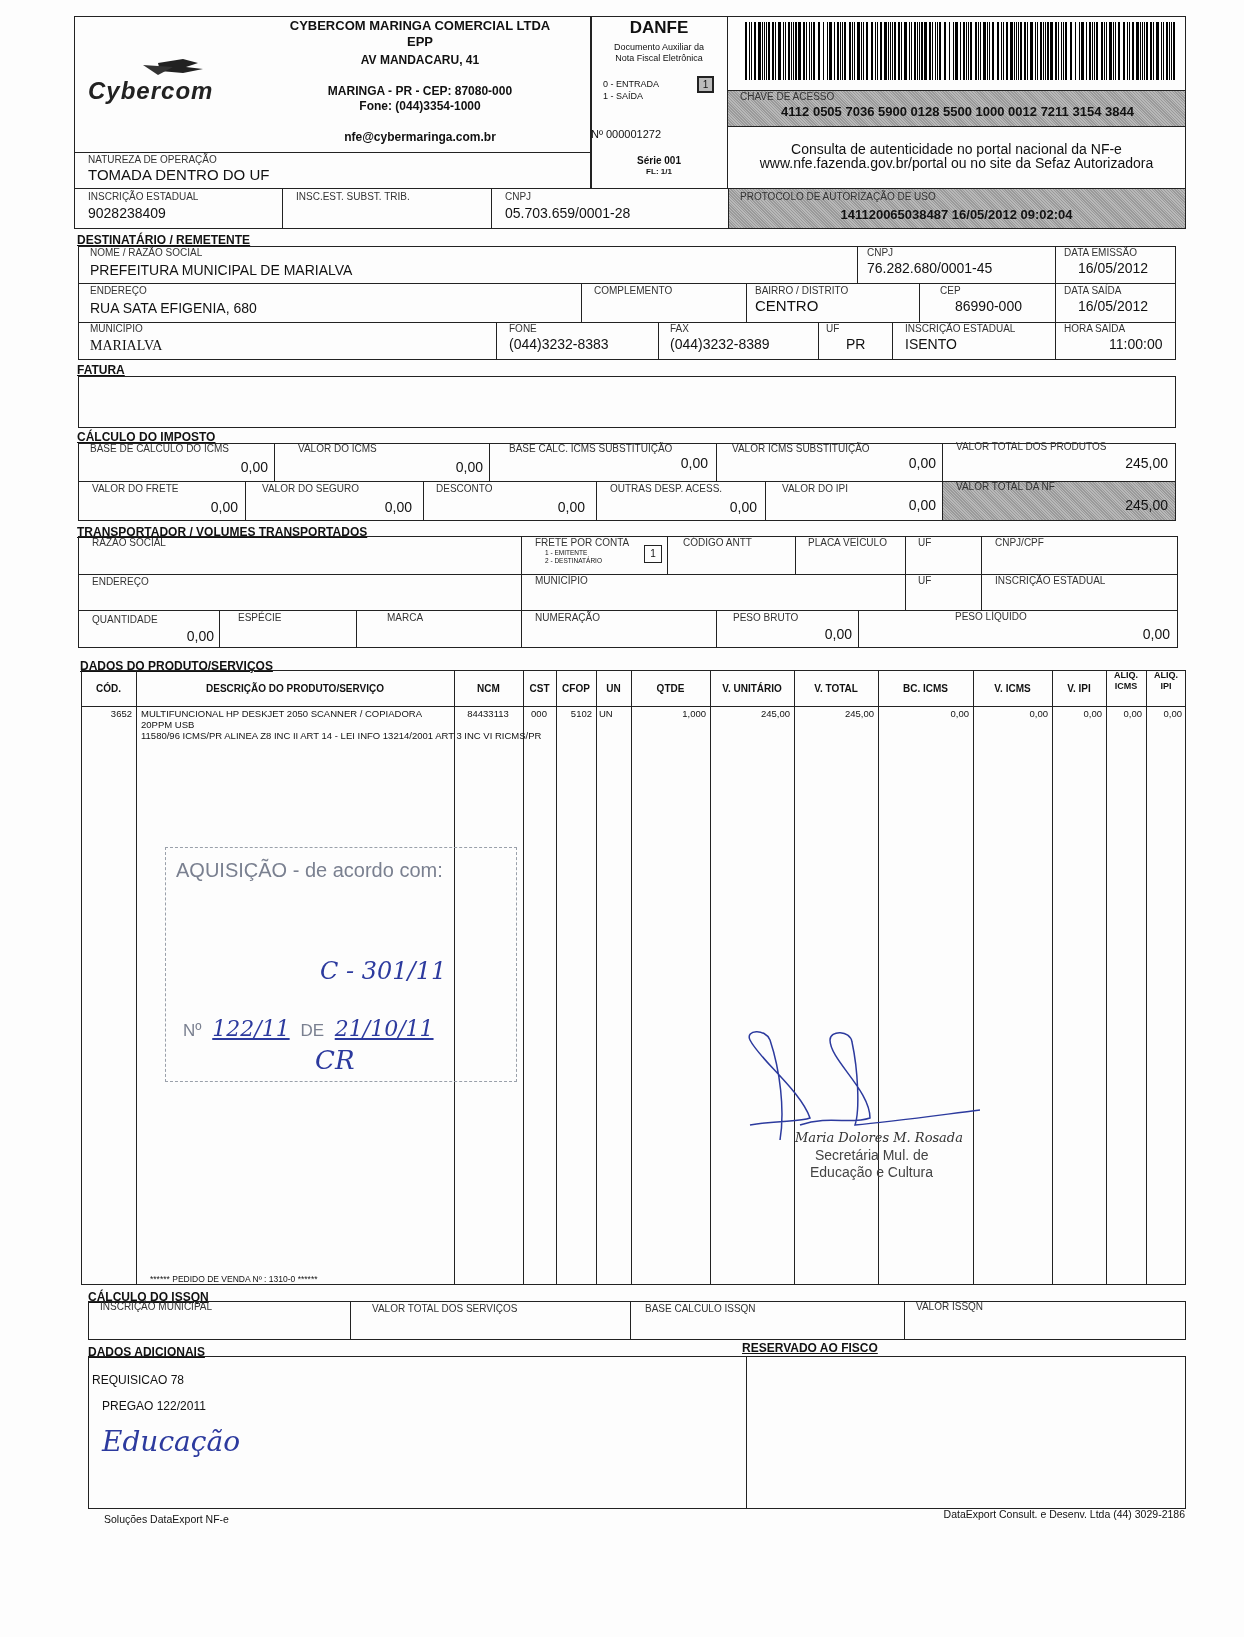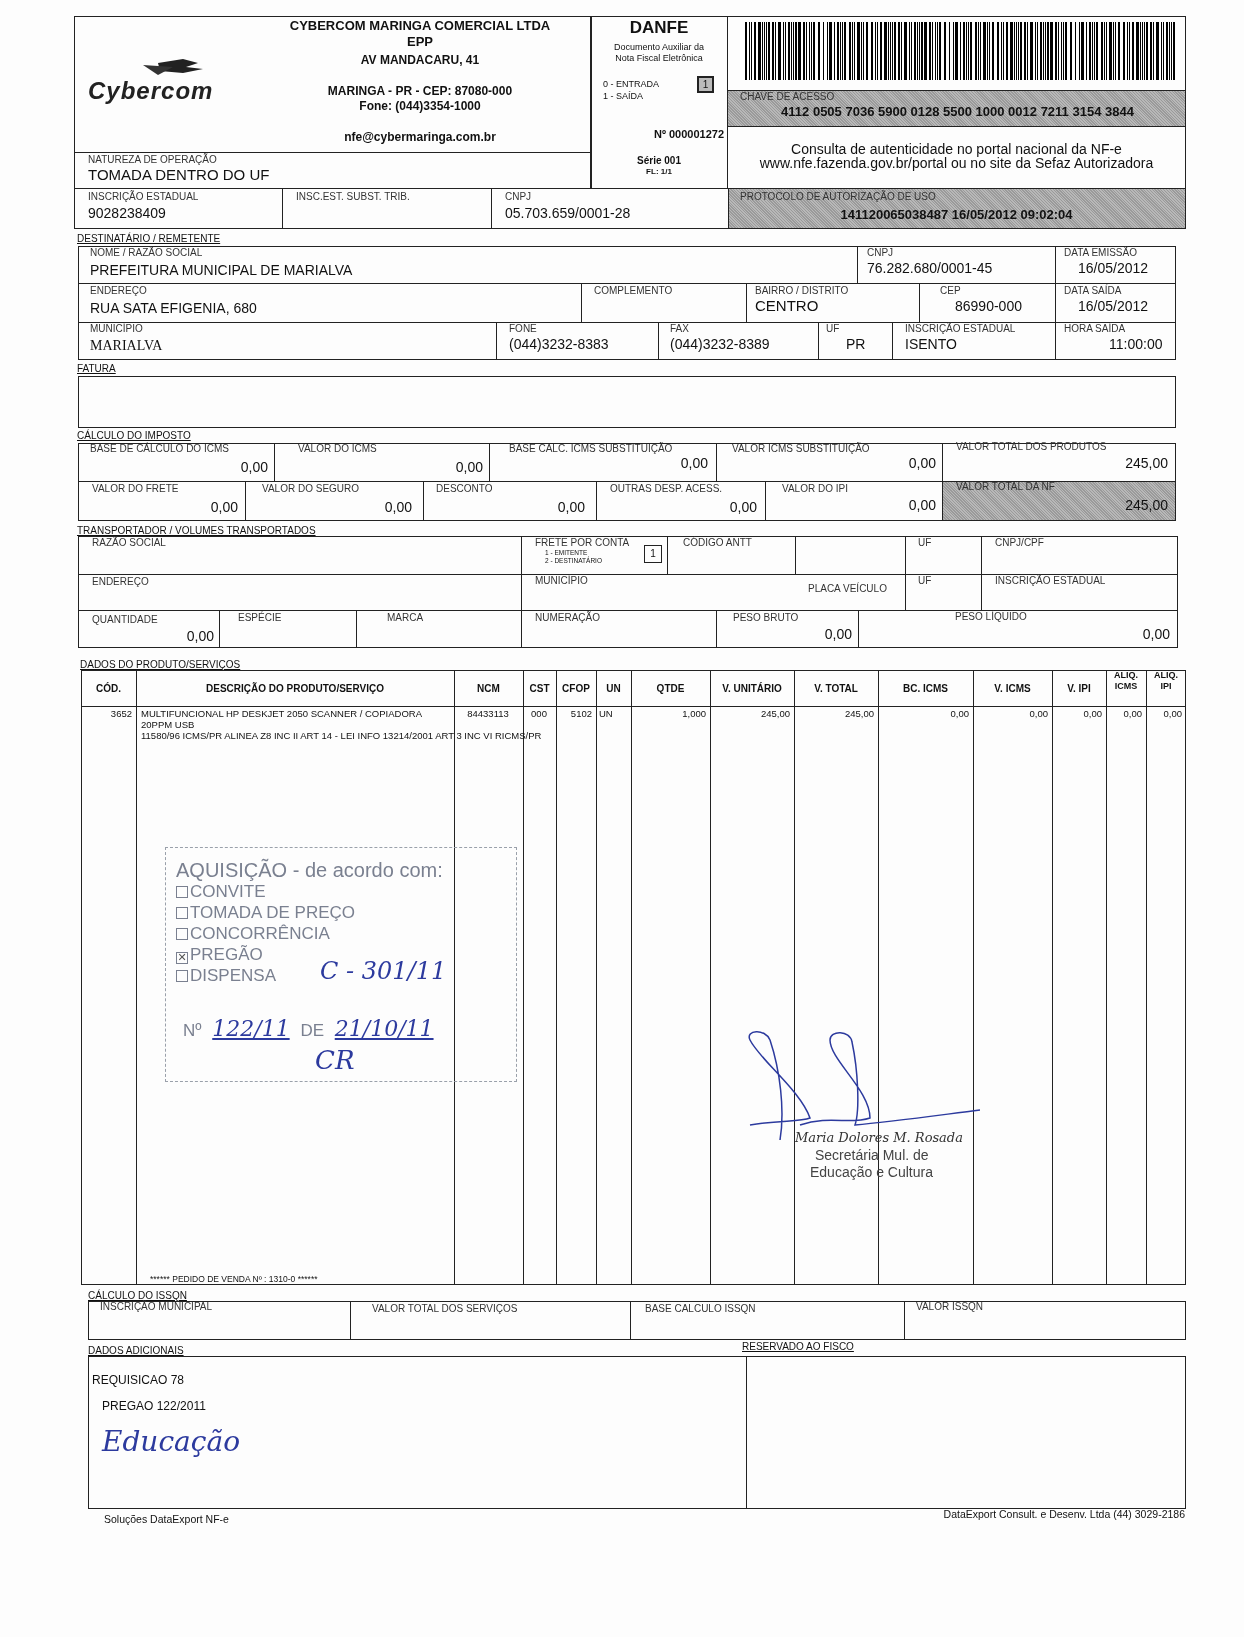--- a/index.html
+++ b/index.html
@@ -3,21 +3,21 @@
 <meta charset="utf-8">
 <style>
   * { box-sizing: border-box; margin: 0; padding: 0; }
   html, body { width: 1244px; height: 1637px; background: #fdfdfd; overflow: hidden; }
   body { font-family: "Liberation Sans", sans-serif; color: #111; position: relative; }
   .abs { position: absolute; }
   .box { position: absolute; border: 1.5px solid #222; background: transparent; }
   .lbl { position: absolute; font-size: 10px; color: #333; text-transform: uppercase; white-space: nowrap; line-height: 10px; }
   .val { position: absolute; font-size: 14px; color: #111; white-space: nowrap; line-height: 16px; }
   .val.r { text-align: right; }
-  .sect { position: absolute; font-size: 10px; font-weight: normal; text-decoration: underline; white-space: nowrap; }
+  .sect { position: absolute; font-size: 12px; font-weight: bold; text-decoration: underline; white-space: nowrap; }
   .hline { position: absolute; height: 0; border-top: 1.2px solid #222; }
   .vline { position: absolute; width: 0; border-left: 1.2px solid #222; }
   .shade { background: repeating-linear-gradient(45deg, #9a9a9a 0 1px, #b8b8b8 1px 2px); }
   .barcode { position: absolute; display: flex; align-items: stretch; }
   .bar { background: #000; height: 100%; }
   .th { position: absolute; font-size: 10px; font-weight: bold; text-align: center; white-space: nowrap; line-height: 11px; }
   .td { position: absolute; font-size: 9.5px; white-space: nowrap; line-height: 11px; }
   .stamp { position: absolute; border: 1.5px dashed #9aa0aa; color: #7a8090; font-size: 17px; line-height: 21px; }
   .hand { position: absolute; color: #2c3a9e; font-family: "DejaVu Serif", serif; font-style: italic; white-space: nowrap; }
   .chk { display: inline-block; width: 12px; height: 12px; border: 1.4px solid #7a8090; margin-right: 2px; vertical-align: -1px; }
@@ -40,21 +40,21 @@
 <div class="abs" style="left:270px;top:99px;width:300px;text-align:center;font-size:12px;font-weight:bold;">Fone: (044)3354-1000</div>
 <div class="abs" style="left:270px;top:130px;width:300px;text-align:center;font-size:12px;font-weight:bold;">nfe@cybermaringa.com.br</div>
 
 <div class="box" style="left:590px;top:16px;width:138px;height:173px;"></div>
 <div class="abs" style="left:592px;top:18px;width:134px;text-align:center;font-size:17px;font-weight:bold;">DANFE</div>
 <div class="abs" style="left:592px;top:42px;width:134px;text-align:center;font-size:9px;">Documento Auxiliar da</div>
 <div class="abs" style="left:592px;top:53px;width:134px;text-align:center;font-size:9px;">Nota Fiscal Eletrônica</div>
 <div class="abs" style="left:603px;top:79px;font-size:9px;">0 - ENTRADA</div>
 <div class="abs" style="left:603px;top:91px;font-size:9px;">1 - SAÍDA</div>
 <div class="abs" style="left:697px;top:76px;width:17px;height:17px;border:2px solid #222;background:#bbb;font-size:10px;text-align:center;line-height:13px;">1</div>
-<div class="abs" style="left:622px;top:128px;width:134px;text-align:center;font-size:11px;font-weight:bold;">Nº 000001272</div>
+<div class="abs" style="left:559px;top:128px;width:134px;text-align:center;font-size:11px;font-weight:normal;">Nº 000001272</div>
 <div class="abs" style="left:592px;top:155px;width:134px;text-align:center;font-size:10px;font-weight:bold;">Série 001</div>
 <div class="abs" style="left:592px;top:167px;width:134px;text-align:center;font-size:8px;font-weight:bold;">FL: 1/1</div>
 
 <div class="box" style="left:727px;top:16px;width:459px;height:173px;"></div>
 <div class="barcode" id="barcode" style="left:745px;top:22px;width:432px;height:58px;">
     <div class="bar" style="width: 2px; margin-right: 2px;"></div>
     <div class="bar" style="width: 1px; margin-right: 1px;"></div>
     <div class="bar" style="width: 1px; margin-right: 2px;"></div>
     <div class="bar" style="width: 2px; margin-right: 2px;"></div>
     <div class="bar" style="width: 3px; margin-right: 1px;"></div>
@@ -306,21 +306,21 @@
 <div class="vline" style="left:795px;top:536px;height:38px;"></div>
 <div class="vline" style="left:905px;top:536px;height:74px;"></div>
 <div class="vline" style="left:981px;top:536px;height:74px;"></div>
 
 <div class="lbl" style="left:92px;top:538px;">RAZÃO SOCIAL</div>
 <div class="lbl" style="left:535px;top:538px;">FRETE POR CONTA</div>
 <div class="abs" style="left:545px;top:549px;font-size:6.5px;">1 - EMITENTE</div>
 <div class="abs" style="left:545px;top:557px;font-size:6.5px;">2 - DESTINATÁRIO</div>
 <div class="abs" style="left:644px;top:545px;width:18px;height:18px;border:1.8px solid #222;font-size:10px;text-align:center;line-height:15px;">1</div>
 <div class="lbl" style="left:683px;top:538px;">CÓDIGO ANTT</div>
-<div class="lbl" style="left:808px;top:538px;margin-top:46px;">PLACA VEÍCULO</div>
+<div class="lbl" style="left:808px;top:538px;">PLACA VEÍCULO</div>
 <div class="lbl" style="left:918px;top:538px;">UF</div>
 <div class="lbl" style="left:995px;top:538px;">CNPJ/CPF</div>
 
 <div class="lbl" style="left:92px;top:577px;">ENDEREÇO</div>
 <div class="lbl" style="left:535px;top:576px;">MUNICÍPIO</div>
 <div class="lbl" style="left:918px;top:576px;">UF</div>
 <div class="lbl" style="left:995px;top:576px;">INSCRIÇÃO ESTADUAL</div>
 
 <div class="vline" style="left:219px;top:610px;height:38px;"></div>
 <div class="vline" style="left:356px;top:610px;height:38px;"></div>
@@ -385,27 +385,20 @@
     <div class="td" style="left: 881px; width: 88px; text-align: right; top: 708px;">0,00</div>
     <div class="td" style="left: 976px; width: 72px; text-align: right; top: 708px;">0,00</div>
     <div class="td" style="left: 1055px; width: 47px; text-align: right; top: 708px;">0,00</div>
     <div class="td" style="left: 1109px; width: 33px; text-align: right; top: 708px;">0,00</div>
     <div class="td" style="left: 1149px; width: 33px; text-align: right; top: 708px;">0,00</div>
   </div>
 <div class="td" style="left:150px;top:1274px;font-size:8.5px;">****** PEDIDO DE VENDA Nº : 1310-0 ******</div>
 
 <div class="stamp" style="left:165px;top:847px;width:352px;height:235px;padding:12px 10px;">
   <div style="font-size:20px;">AQUISIÇÃO - de acordo com:</div>
-  <div id="stamp-options">
-      <div><span class="chk"></span><span>CONVITE</span></div>
-      <div><span class="chk"></span><span>TOMADA DE PREÇO</span></div>
-      <div><span class="chk"></span><span>CONCORRÊNCIA</span></div>
-      <div><span class="chk" style="font-size: 11px; line-height: 9px; text-align: center; color: rgb(85, 85, 85);">✕</span><span>PREGÃO</span></div>
-      <div><span class="chk"></span><span>DISPENSA</span></div>
-    </div>
 </div>
 <div class="hand" style="left:320px;top:957px;font-size:24px;">C - 301/11</div>
 <div class="abs" style="left:183px;top:1016px;font-size:17px;color:#7a8090;">
   <span>Nº</span>
   <span class="hand" style="position:static;font-size:22px;text-decoration:underline;margin:0 6px;">122/11</span>
   <span>DE</span>
   <span class="hand" style="position:static;font-size:22px;text-decoration:underline;margin-left:6px;">21/10/11</span>
 </div>
 <div class="hand" style="left:315px;top:1045px;font-size:26px;">CR</div>
 

